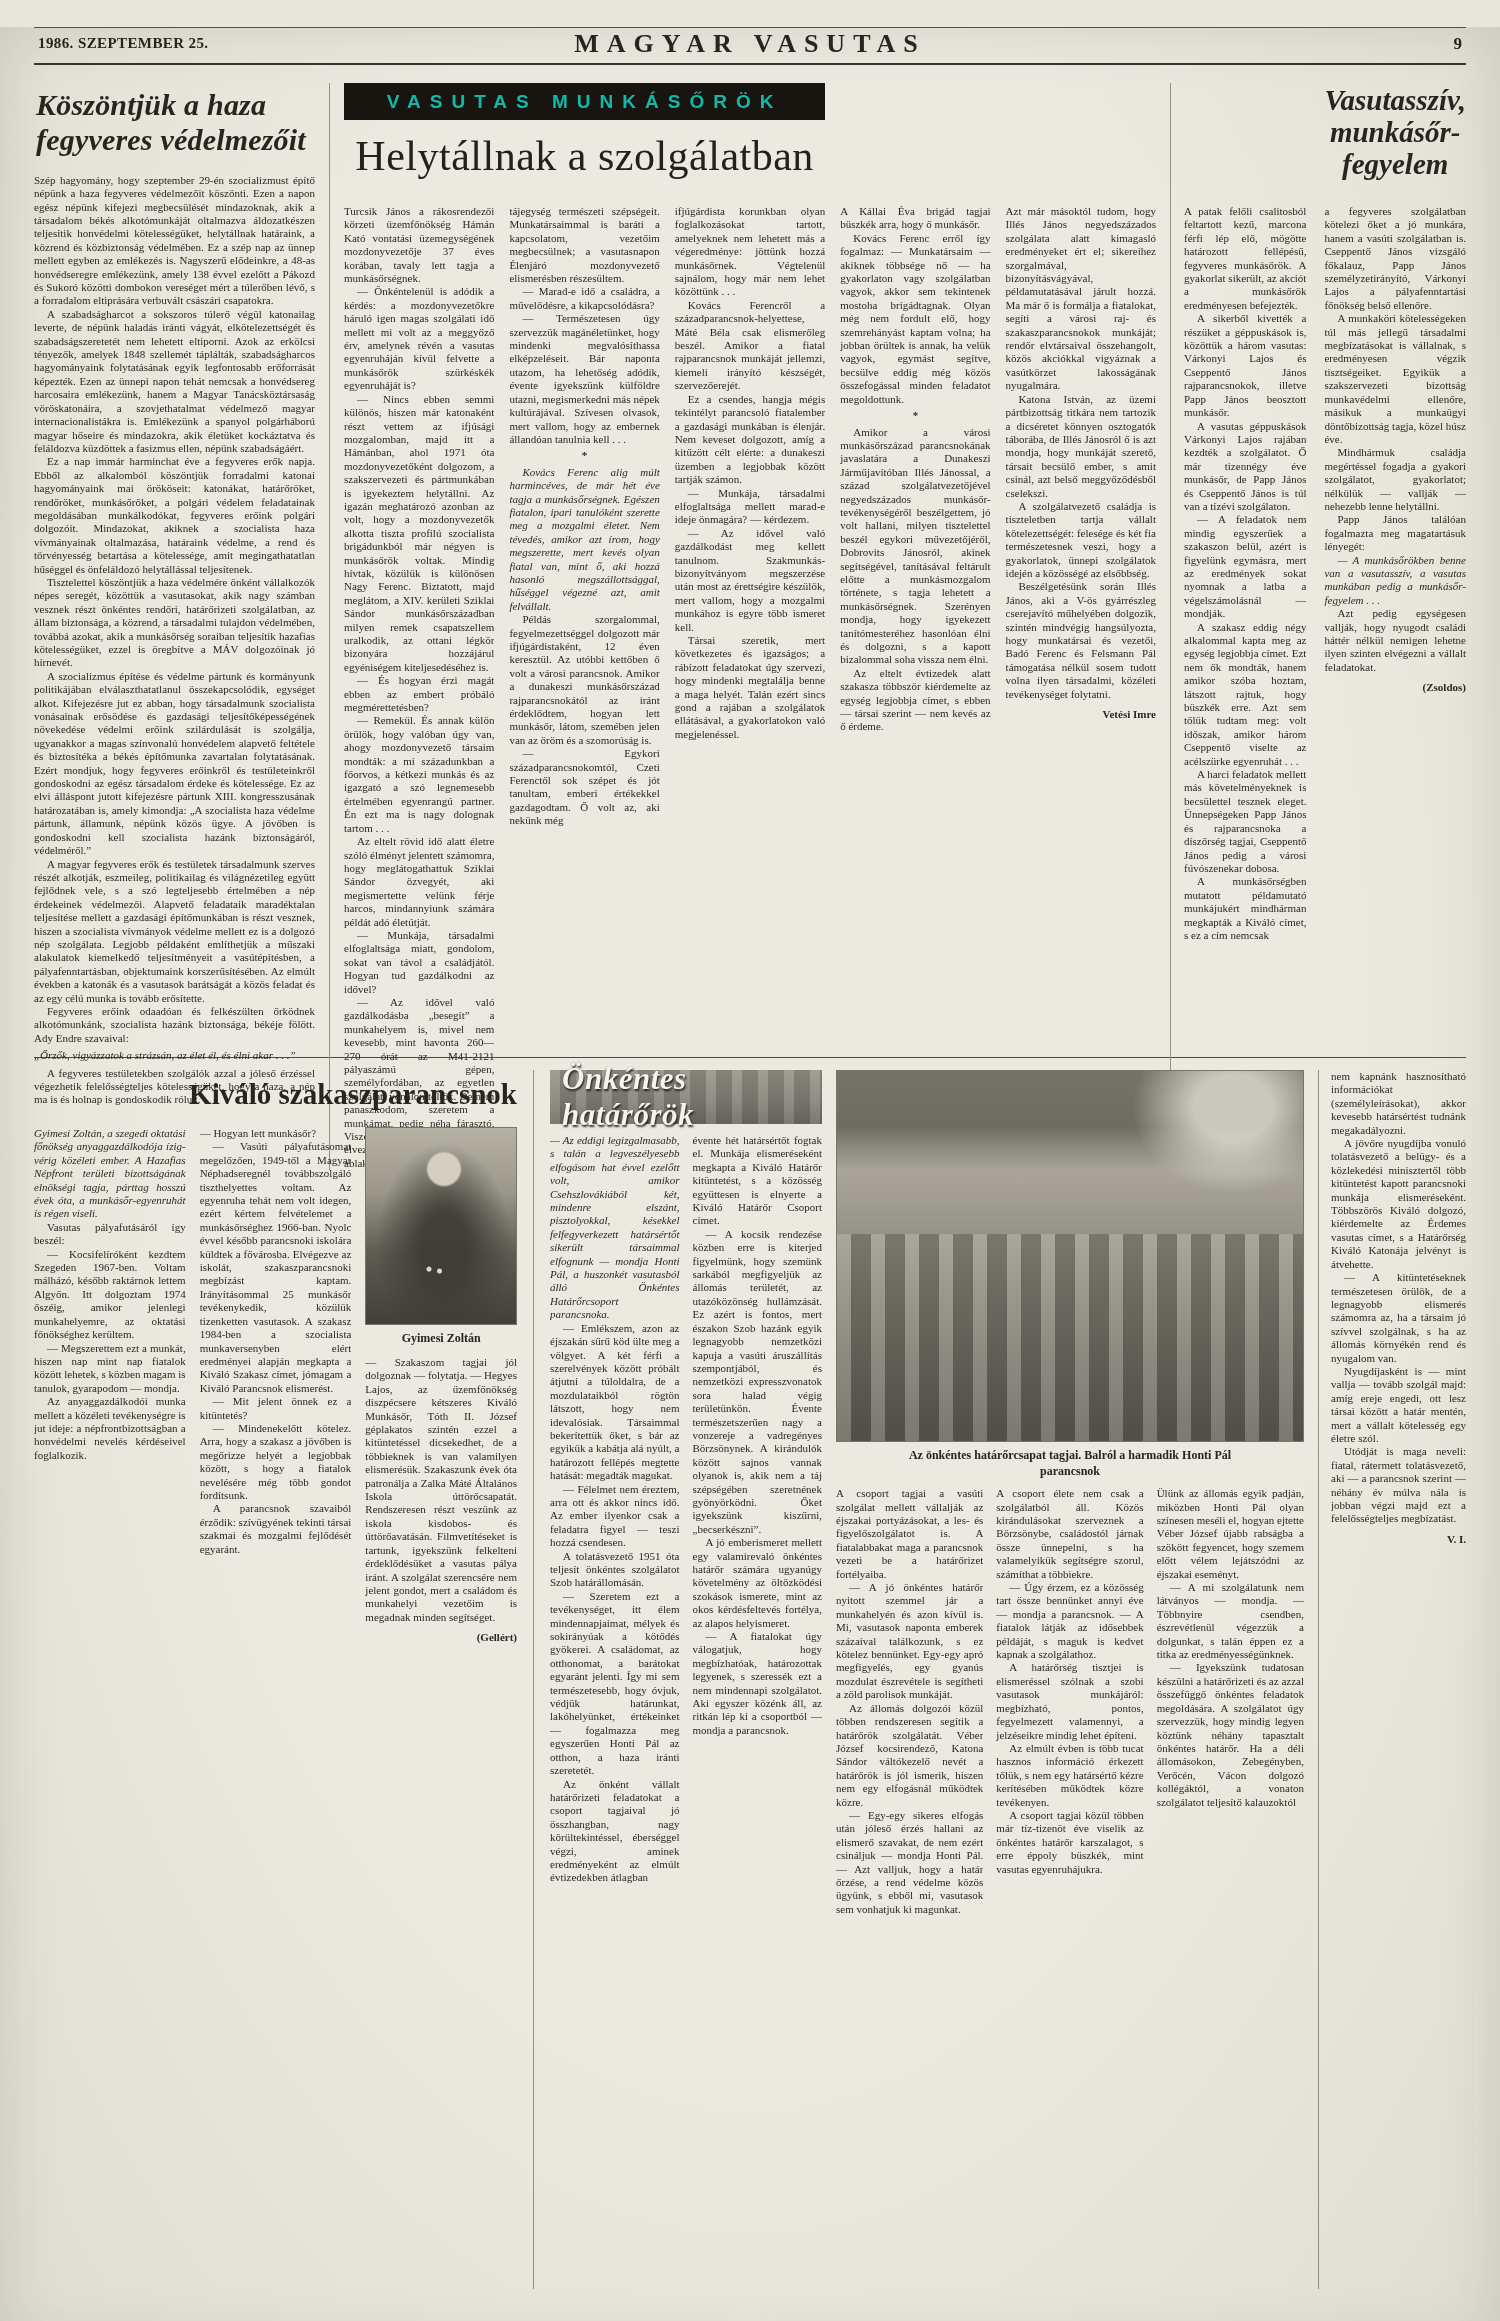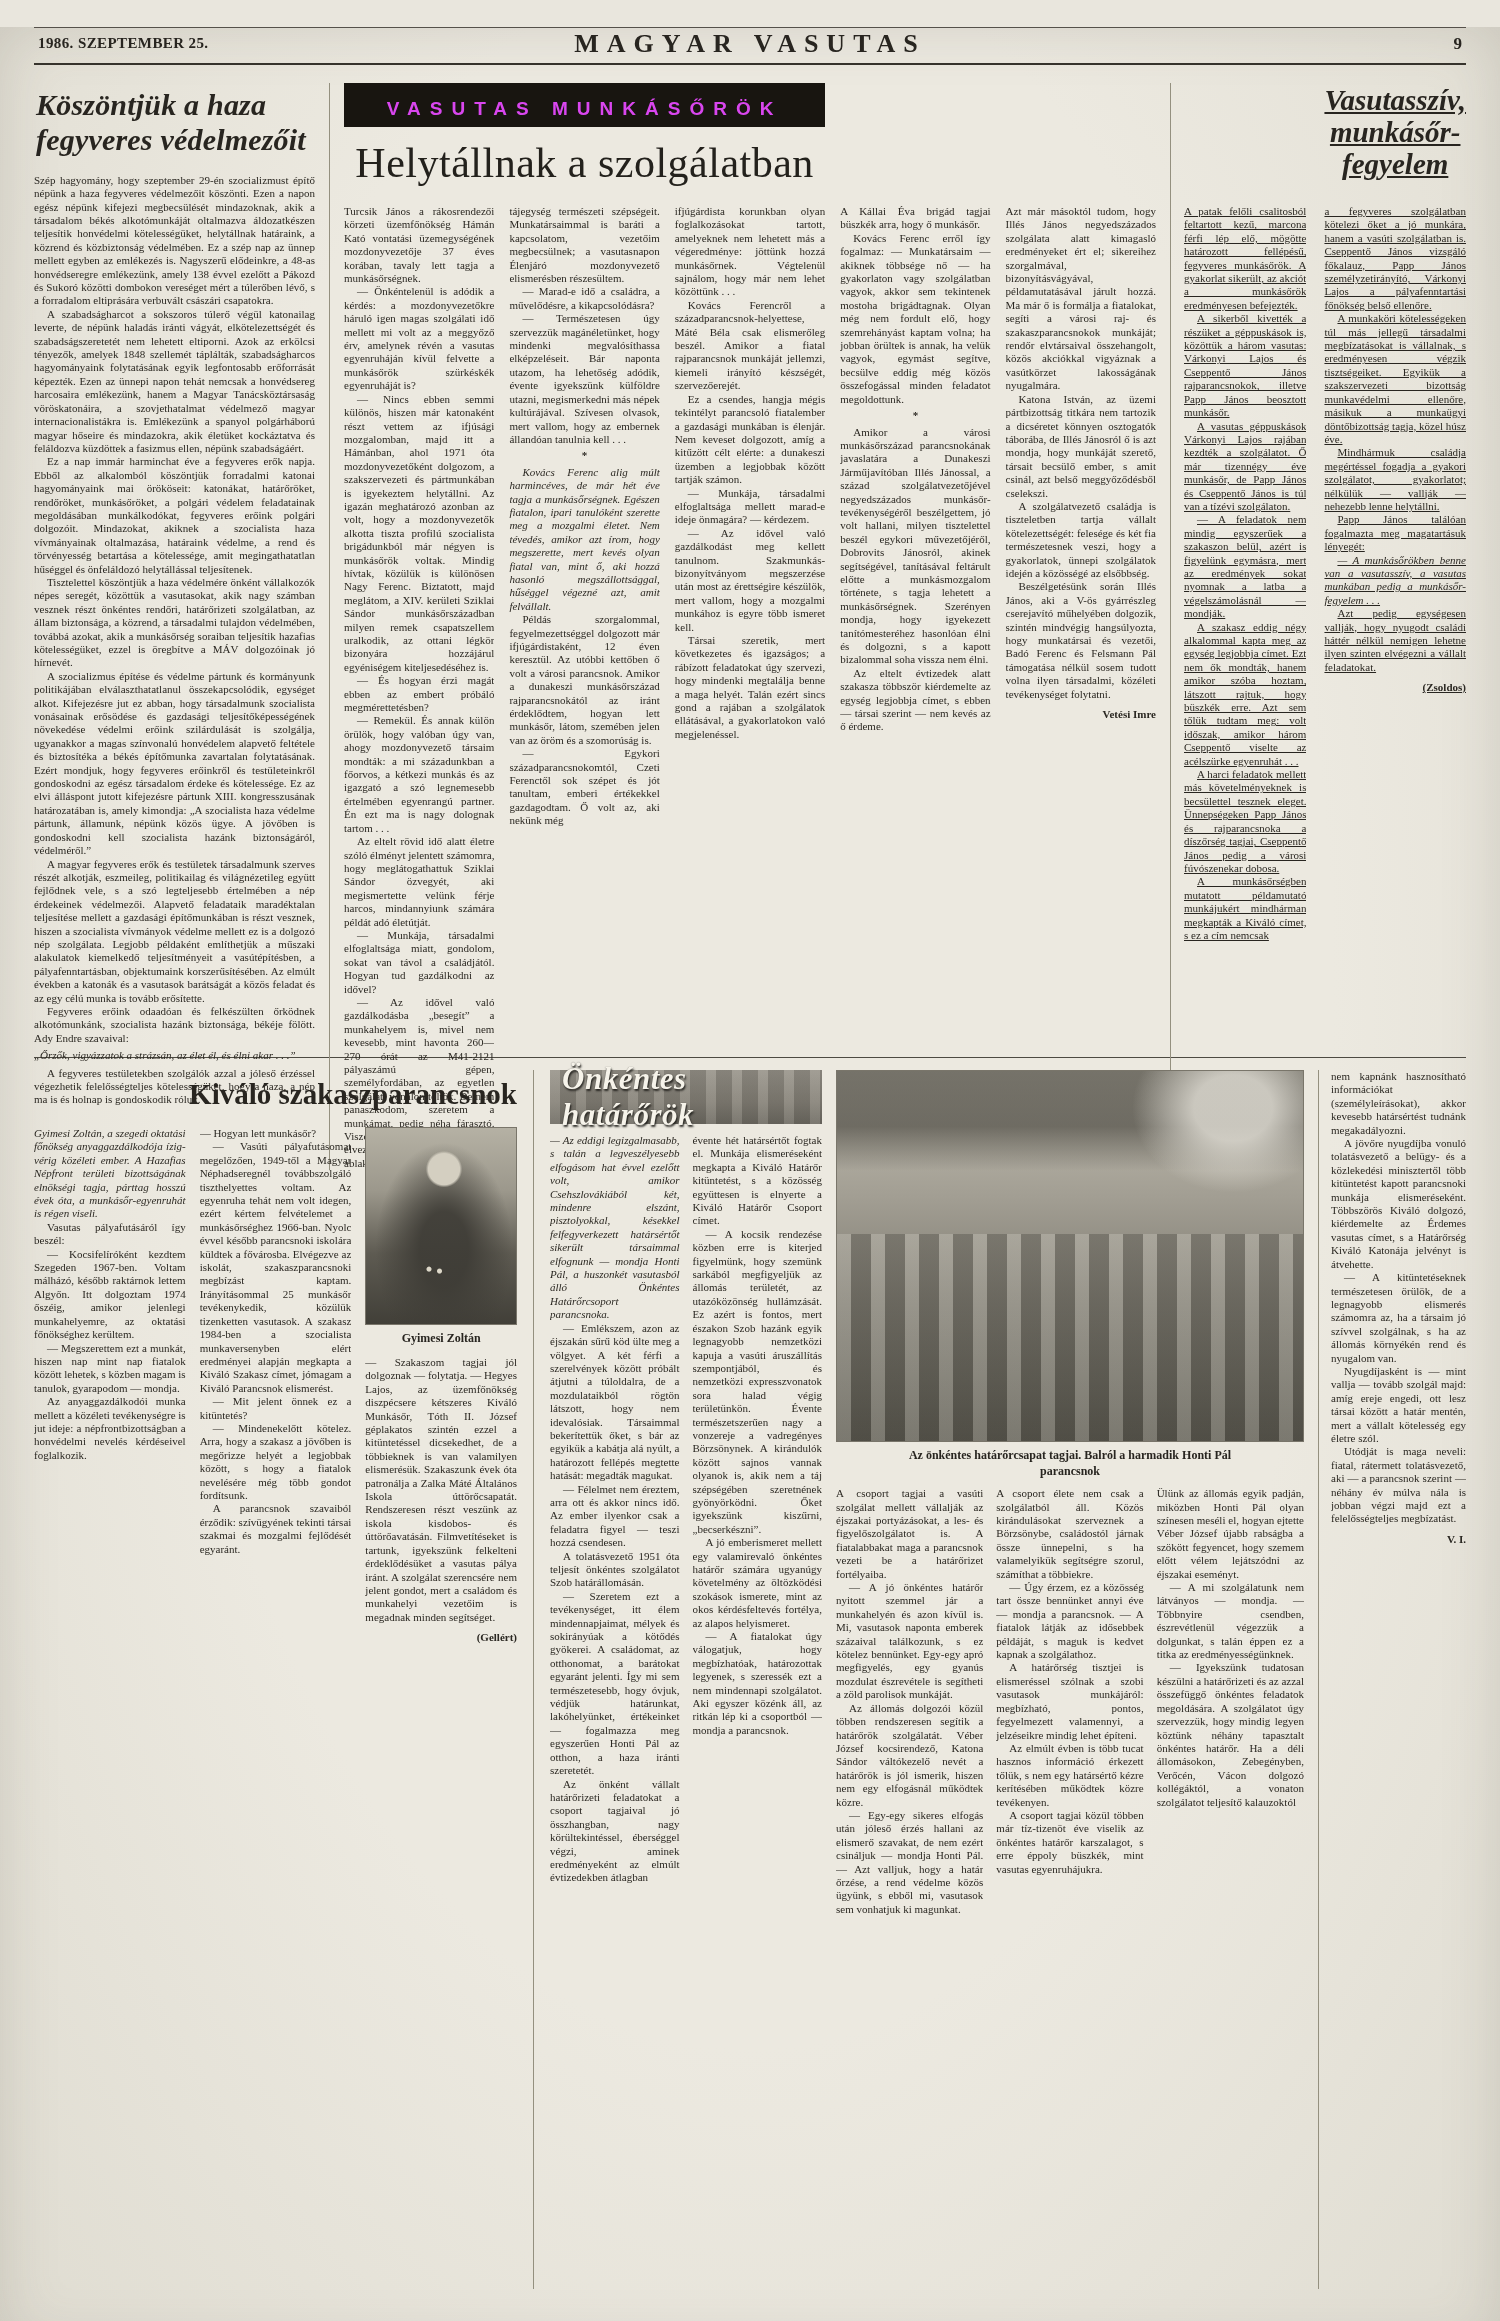--- a/index.html
+++ b/index.html
@@ -55,35 +55,34 @@
     margin:4px 0 16px 2px; letter-spacing:.2px;
   }
   .lead .bcol { flex:1; }
 
   .center {
     display:grid; grid-template-columns:repeat(5,1fr);
     grid-template-rows:122px 1fr; column-gap:15px; height:100%;
   }
   .center-head { grid-column:1/4; grid-row:1; }
   .kicker {
-    background: var(--banner_bg, #181510); color:#d946ef;
+    background: var(--banner_bg, #181510); color:#14b8a6;
     text-align:center; font-weight:bold; font-size:19px; letter-spacing:9px;
-    padding:15px 0 7px; font-family:"Liberation Sans","DejaVu Sans",sans-serif;
+    padding:8px 0 7px; font-family:"Liberation Sans","DejaVu Sans",sans-serif;
   }
   .headline {
     text-align:center; font-weight:normal; font-size:42px; letter-spacing:.5px;
     margin-top:12px; color:#23211c;
   }
   .center .bcol { grid-row:2; }
 
   .right-art {
     border-left:1px solid #94907f; padding-left:13px;
     display:grid; grid-template-columns:1fr 1fr; grid-template-rows:122px 1fr;
     column-gap:18px;
-    text-decoration:underline;
   }
   .right-art h2 {
     grid-column:2; grid-row:1; font-style:italic; font-weight:bold;
     font-size:29px; line-height:1.1; text-align:center; padding-top:2px;
   }
   .right-art .bcol { grid-row:2; }
 
   .hrule { border-top:1.5px solid #4d4a42; margin:0 34px; }
 
   

